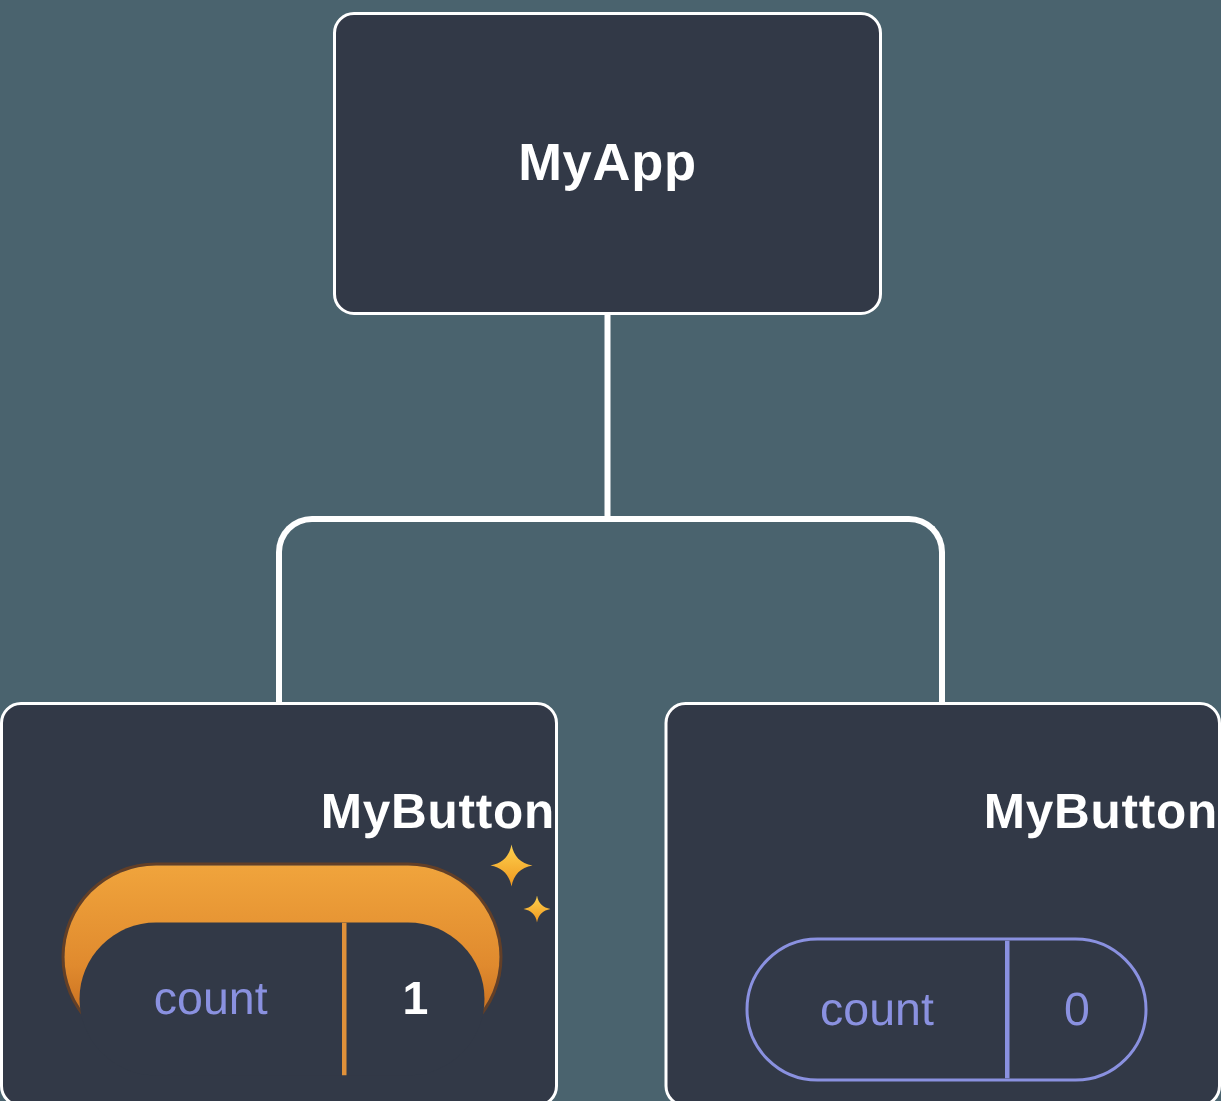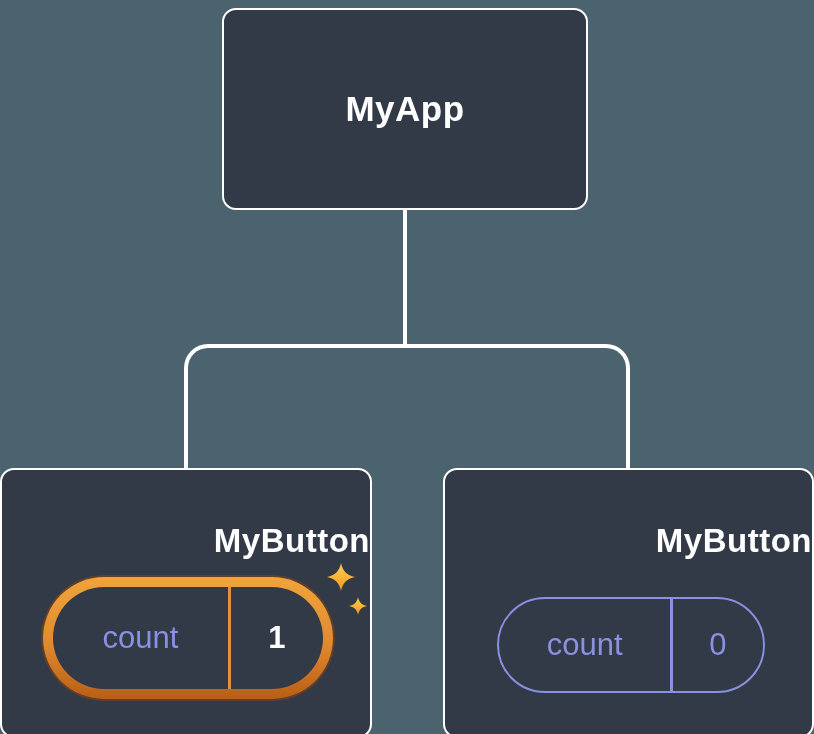--- a/index.html
+++ b/index.html
@@ -82,20 +82,21 @@
     background: linear-gradient(180deg, var(--highlight-orange) 0%, #e08a2e 55%, var(--highlight-orange-dark) 100%);
     box-shadow: 0 0 0 2px rgba(140, 70, 12, 0.55);
     padding: 10px;
   }
   .pill {
     display: flex;
     align-items: stretch;
     border-radius: 60px;
     overflow: hidden;
     height: 100%;
+    margin-top: 28px;
   }
   .pill-highlight {
     background: var(--node-bg);
   }
   .pill-plain {
     position: absolute;
     left: 52px; top: 127px;
     width: 268px; height: 96px;
     border: 2.5px solid var(--state-accent);
     background: transparent;

